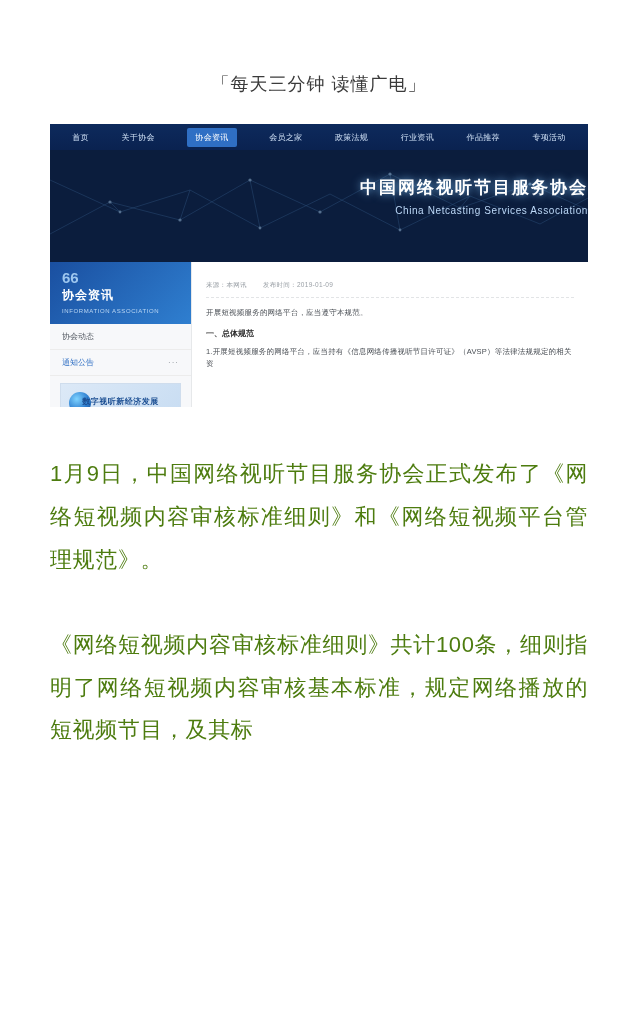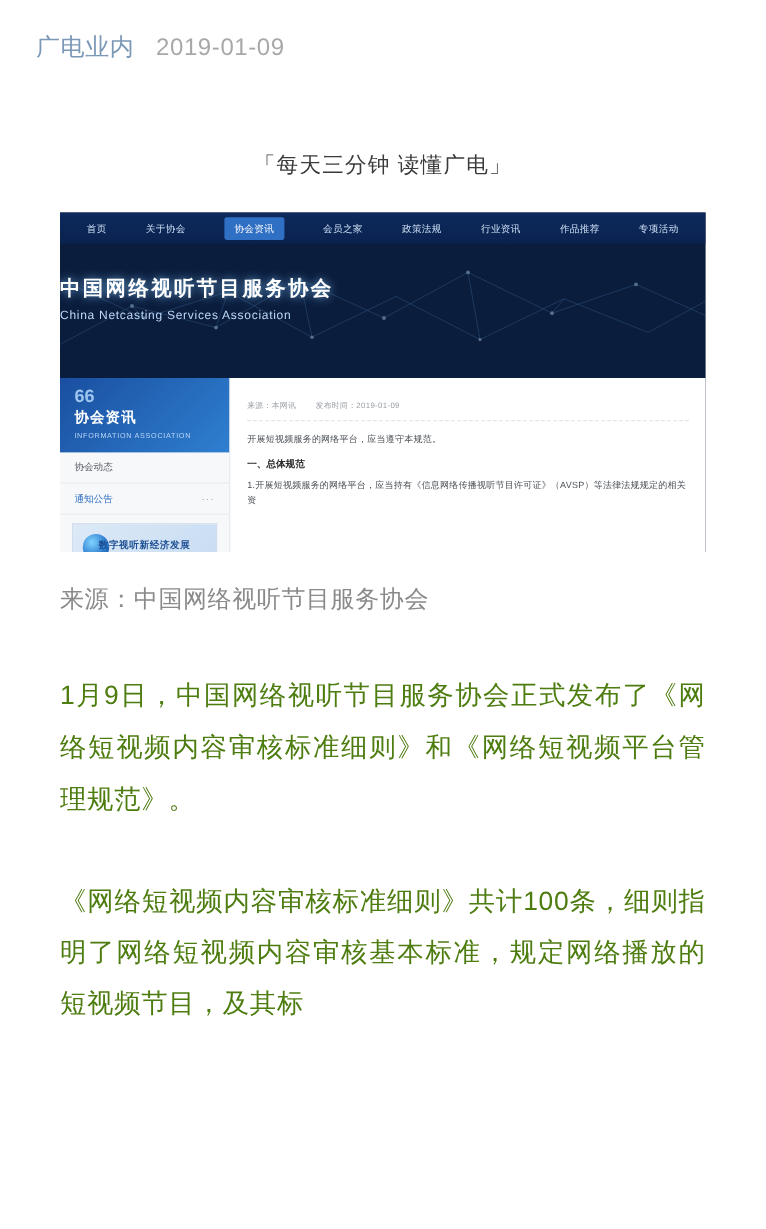--- a/index.html
+++ b/index.html
@@ -91,21 +91,21 @@
   }
   .hero-lines {
     position: absolute;
     inset: 0;
     opacity: .45;
   }
   .hero-title {
     position: absolute;
     left: 0; right: 0;
     top: 26px;
-    text-align: left;
+    text-align: right;
     color: #ffffff;
   }
   .hero-title .cn {
     font-size: 17px;
     letter-spacing: 2px;
     font-weight: bold;
     text-shadow: 0 0 8px rgba(130,200,255,.8);
   }
   .hero-title .en {
     display: block;
@@ -243,24 +243,20 @@
     text-align: justify;
   }
   .body-p.second { margin-top: 42px; }
 </style>
 </head>
 <body>
 
 <div class="page">
 
 
-  <div class="meta-row">
-    <div class="meta-author">广电业内</div>
-    <div class="meta-date">2019-01-09</div>
-  </div>
 
   <div class="slogan">「每天三分钟 读懂广电」</div>
 
   <div class="figure">
 
     <div class="site-nav">
       <span>首页</span>
       <span>关于协会</span>
       <span class="active">协会资讯</span>
       <span>会员之家</span>
@@ -324,18 +320,17 @@
           <span>发布时间：2019-01-09</span>
         </div>
         <div class="doc-p">开展短视频服务的网络平台，应当遵守本规范。</div>
         <div class="doc-h">一、总体规范</div>
         <div class="doc-p2">1.开展短视频服务的网络平台，应当持有《信息网络传播视听节目许可证》（AVSP）等法律法规规定的相关资</div>
       </div>
 
     </div>
   </div>
 
-  <div class="caption">来源：中国网络视听节目服务协会</div>
 
   <p class="body-p">1月9日，中国网络视听节目服务协会正式发布了《网络短视频内容审核标准细则》和《网络短视频平台管理规范》。</p>
   <p class="body-p second">《网络短视频内容审核标准细则》共计100条，细则指明了网络短视频内容审核基本标准，规定网络播放的短视频节目，及其标</p>
 
 </div>
 
 </body></html>

